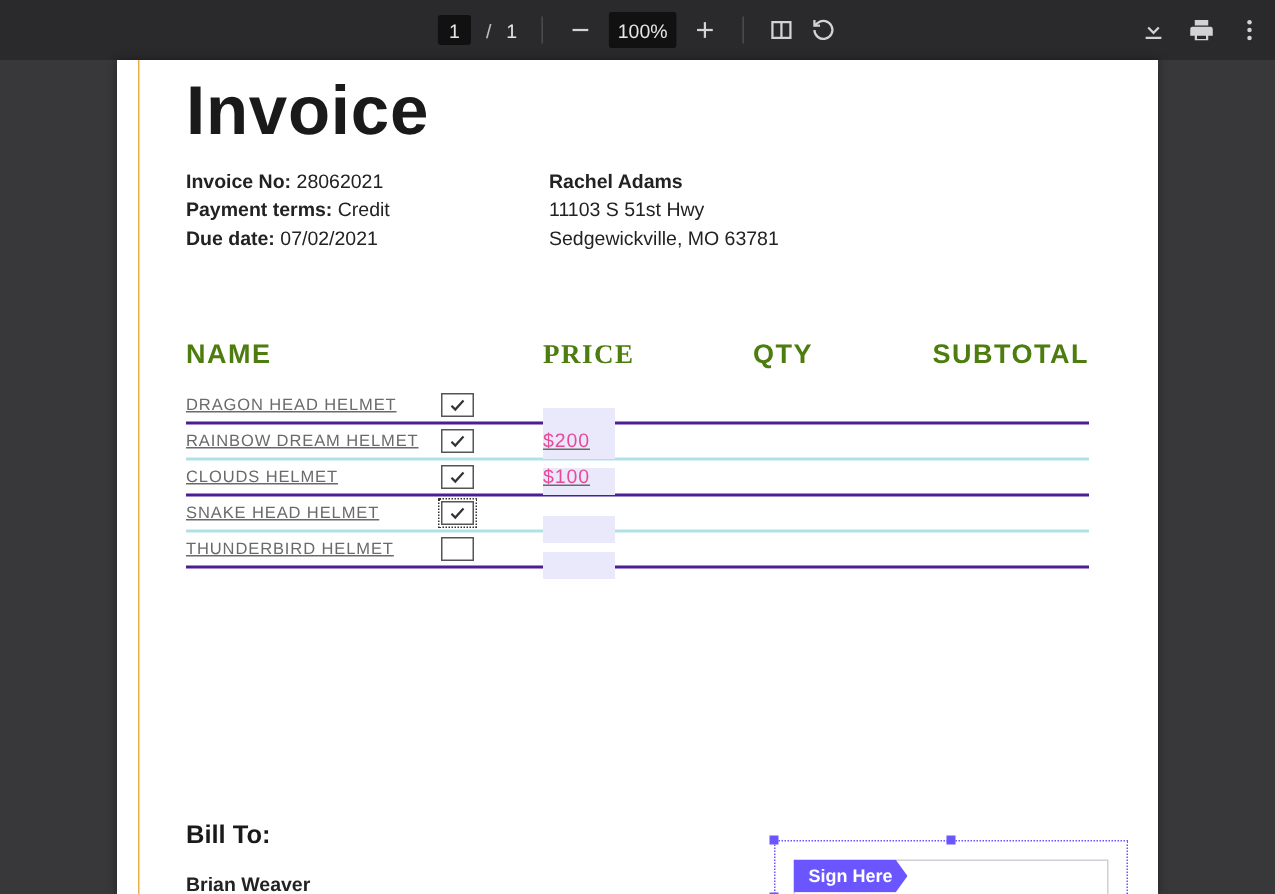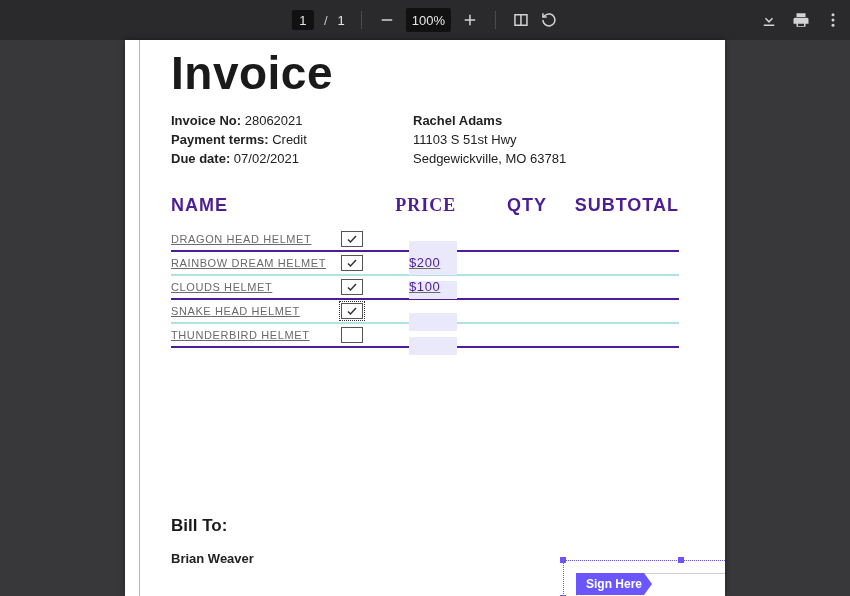--- a/index.html
+++ b/index.html
@@ -18,46 +18,46 @@
   .tb-right { position: absolute; right: 8px; display: flex; align-items: center; gap: 14px; height: 100%; }
   .page-cur { background: #111; width: 22px; height: 20px; display: inline-flex; align-items: center; justify-content: center; border-radius: 2px; }
   .page-sep { opacity: .8; }
   .vsep { width: 1px; height: 18px; background: #4d4d4f; margin: 0 6px; }
   .zoom-pct { background: #111; height: 20px; padding: 12px 6px; display: inline-flex; align-items: center; border-radius: 2px; }
   .tb-icon { width: 18px; height: 18px; cursor: pointer; opacity: .9; }
 
   
   .viewport { position: absolute; top: 40px; left: 0; right: 0; bottom: 0; display: flex; justify-content: center; }
   .page {
-    width: 600px; height: 100%;
+    width: 694px; height: 100%;
     background: #fff; position: relative;
     box-shadow: 0 0 6px rgba(0,0,0,.4);
     overflow: hidden;
   }
   .left-accent { position: absolute; left: 14px; top: 0; bottom: 0; width: 1px; background: #e8b04a; }
   .content { position: absolute; left: 46px; right: 46px; top: 0; bottom: 0; }
 
   .title { font-size: 46px; font-weight: 800; color: #1a1a1a; letter-spacing: 0.5px; margin-top: 6px; }
   .meta-row { display: flex; margin-top: 12px; }
   .meta-left { width: 242px; font-size: 13px; color: #222; line-height: 1.45; }
   .meta-right { font-size: 13px; color: #222; line-height: 1.45; }
   .meta-left b, .meta-right b { font-weight: 700; }
 
-  .table-head { display: flex; margin-top: 26px; font-size: 18px; font-weight: 800; letter-spacing: 1px; color: #4c1d95; }
+  .table-head { display: flex; margin-top: 57px; font-size: 18px; font-weight: 800; letter-spacing: 1px; color: #4d7c0f; }
   .col-name { width: 238px; }
   .col-price { width: 100px; font-family: Liberation Serif, serif; }
-  .col-qty { width: 90px; text-align: center; padding-right: 10px; }
+  .col-qty { width: 90px; text-align: right; padding-right: 10px; }
   .col-sub { flex: 1; text-align: right; }
 
   .rows { margin-top: 12px; }
   .row { display: flex; align-items: center; height: 24px; border-bottom: 2px solid #4c1d95; color: #6a6a6a; font-size: 11px; letter-spacing: .6px; text-decoration: underline; }
   .row:nth-child(even) { border-bottom-color: #aee1e8; }
   .cell-name { width: 170px; }
   .cell-check { width: 68px; display: flex; align-items: center; }
-  .cell-price { width: 100px; font-size: 13px; color: #4c1d95; position: relative; }
+  .cell-price { width: 100px; font-size: 13px; color: #ec4899; position: relative; }
   .price-hl { position: absolute; left: 0; top: 2px; width: 48px; height: 18px; background: #e9e9fb; z-index: 0; }
   .price-txt { position: relative; z-index: 1; }
   .cell-rest { flex: 1; }
 
   .checkbox { width: 22px; height: 16px; border: 1px solid #555; display: inline-flex; align-items: center; justify-content: center; background: #fff; }
   .checkbox.focused { outline: 1px dotted #333; outline-offset: 1px; }
   .checkbox svg { width: 12px; height: 12px; }
 
   .billto-label { margin-top: 168px; font-size: 17px; font-weight: 800; color: #1a1a1a; }
   .billto-body { margin-top: 14px; font-size: 13px; color: #222; line-height: 1.45; }

